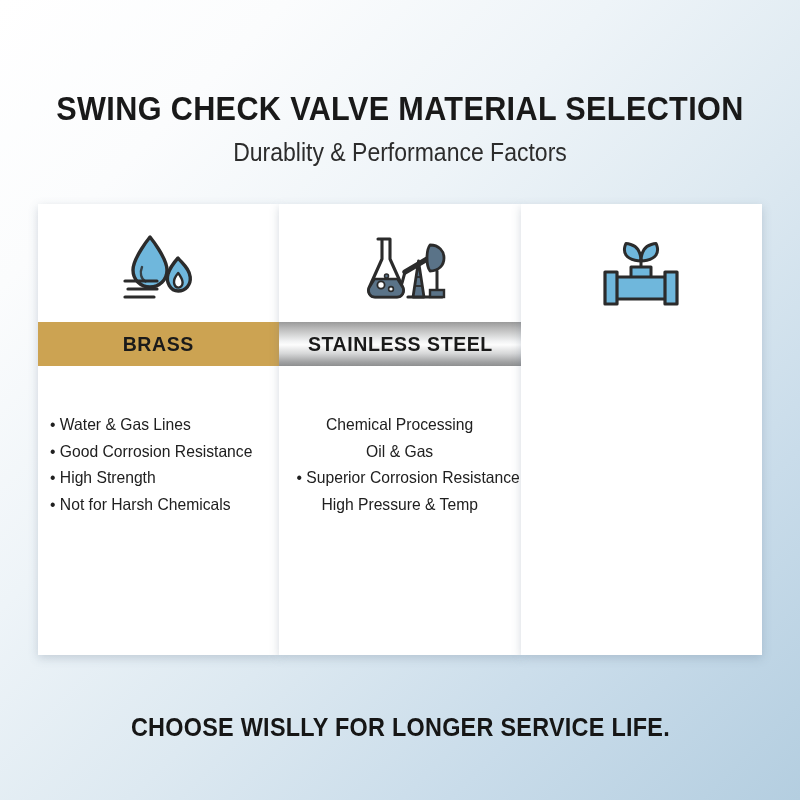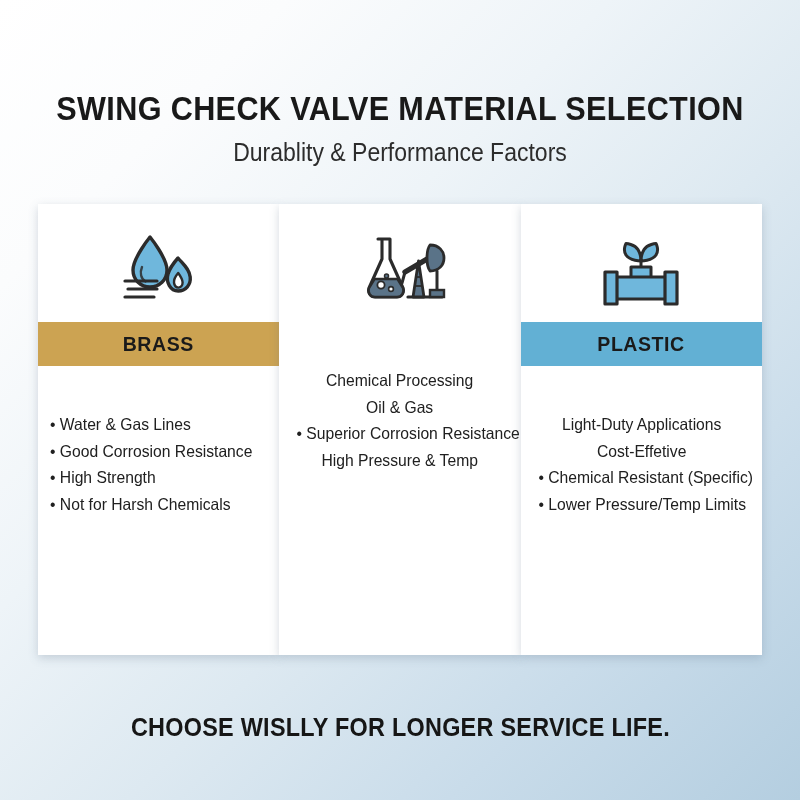--- a/index.html
+++ b/index.html
@@ -203,20 +203,23 @@
 
         <path d="M78 12 C87 12 92 18 92 25 C92 32 87 38 78 38 C74 33 74 17 78 12 Z" fill="#5A7388" stroke="#2B2B2B" stroke-width="2.8" stroke-linejoin="round"></path>
 
         <path d="M53 39 L50 50" stroke="#2B2B2B" stroke-width="3" stroke-linecap="round"></path>
 
         <line x1="85" y1="38" x2="85" y2="58" stroke="#2B2B2B" stroke-width="3" stroke-linecap="round"></line>
         <rect x="78" y="57" width="14" height="7" fill="#5A7388" stroke="#2B2B2B" stroke-width="2.4"></rect>
       </svg>
     </div>
 
+    <div class="banner steel">
+      <span class="banner-label">STAINLESS STEEL</span>
+    </div>
 
     <div class="features center">
       <div class="feature">Chemical Processing</div>
       <div class="feature">Oil &amp; Gas</div>
       <div class="feature">• Superior Corrosion Resistance</div>
       <div class="feature">High Pressure &amp; Temp</div>
     </div>
   </div>
 
   <div class="card">
@@ -231,29 +234,20 @@
 
         <rect x="33" y="36" width="20" height="11" fill="#6FB7DC" stroke="#2B2B2B" stroke-width="3" stroke-linejoin="round"></rect>
 
         <rect x="17" y="46" width="52" height="22" fill="#6FB7DC" stroke="#2B2B2B" stroke-width="3.2" stroke-linejoin="round"></rect>
 
         <rect x="7" y="41" width="12" height="32" fill="#6FB7DC" stroke="#2B2B2B" stroke-width="3.2" stroke-linejoin="round"></rect>
         <rect x="67" y="41" width="12" height="32" fill="#6FB7DC" stroke="#2B2B2B" stroke-width="3.2" stroke-linejoin="round"></rect>
       </svg>
     </div>
 
-    <div class="banner plastic">
-      <span class="banner-label">PLASTIC</span>
-    </div>
-
-    <div class="features center">
-      <div class="feature">Light-Duty Applications</div>
-      <div class="feature">Cost-Effetive</div>
-      <div class="feature">• Chemical Resistant (Specific)</div>
-      <div class="feature">• Lower Pressure/Temp Limits</div>
-    </div>
+
   </div>
 
 </div>
 
 <div class="footer">
   <div class="footer-text">CHOOSE WISLLY FOR LONGER SERVICE LIFE.</div>
 </div>
 
 </body></html>

